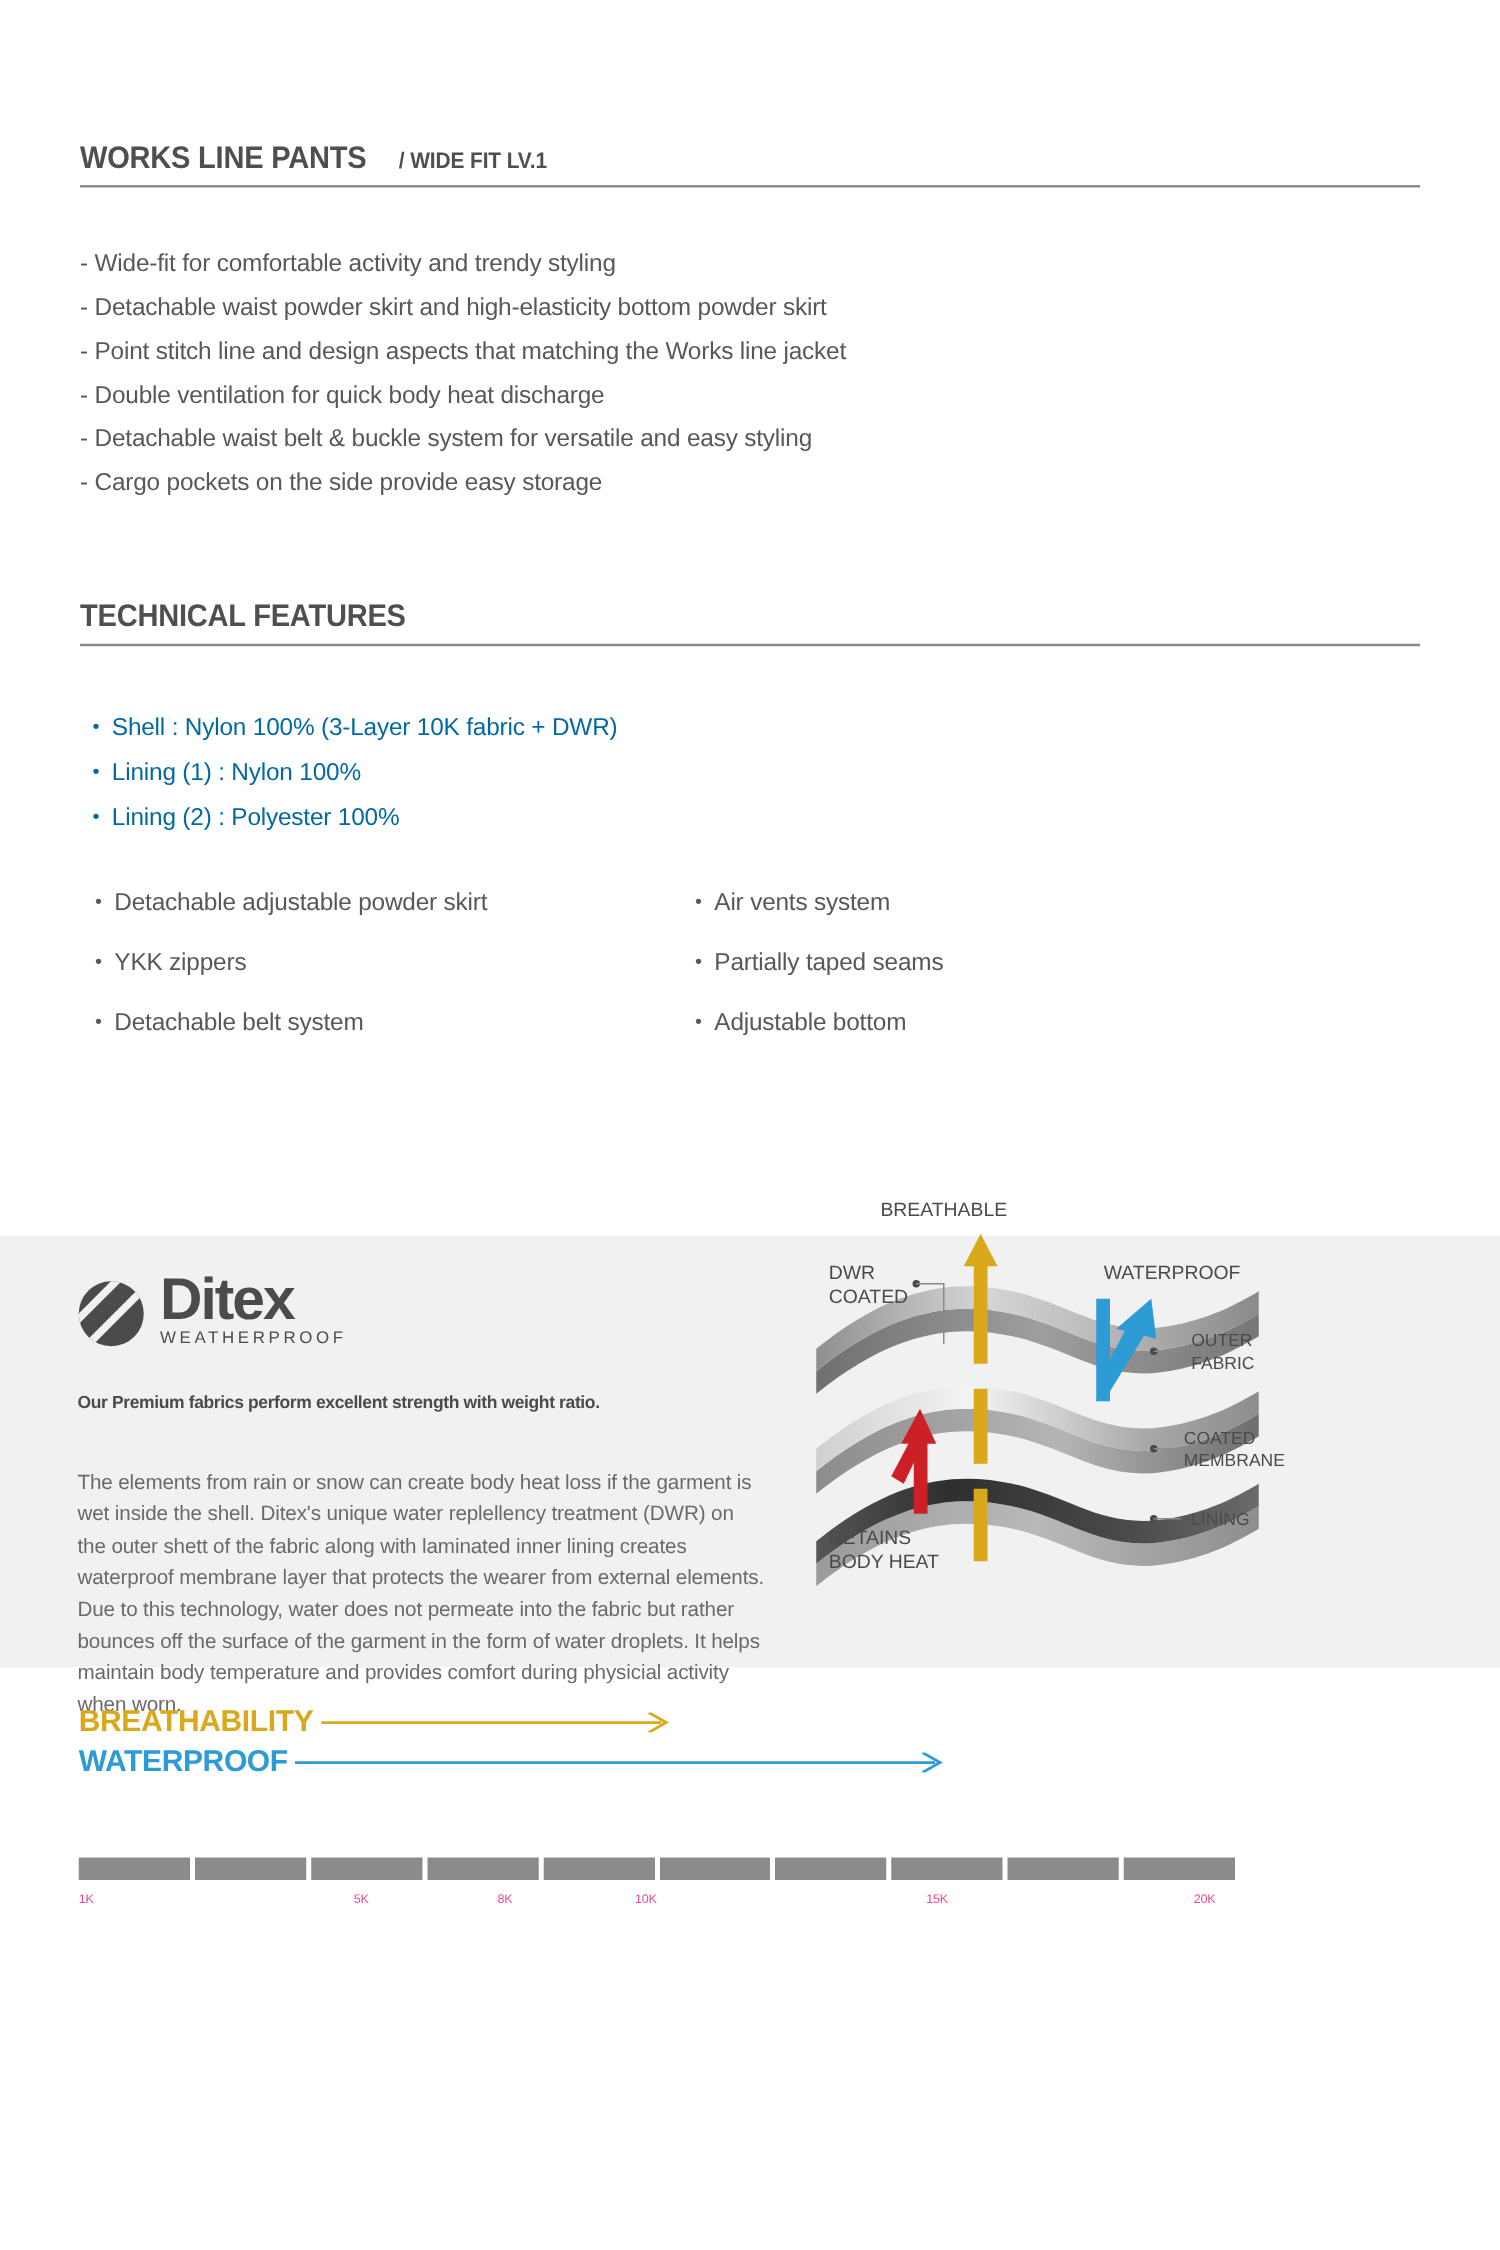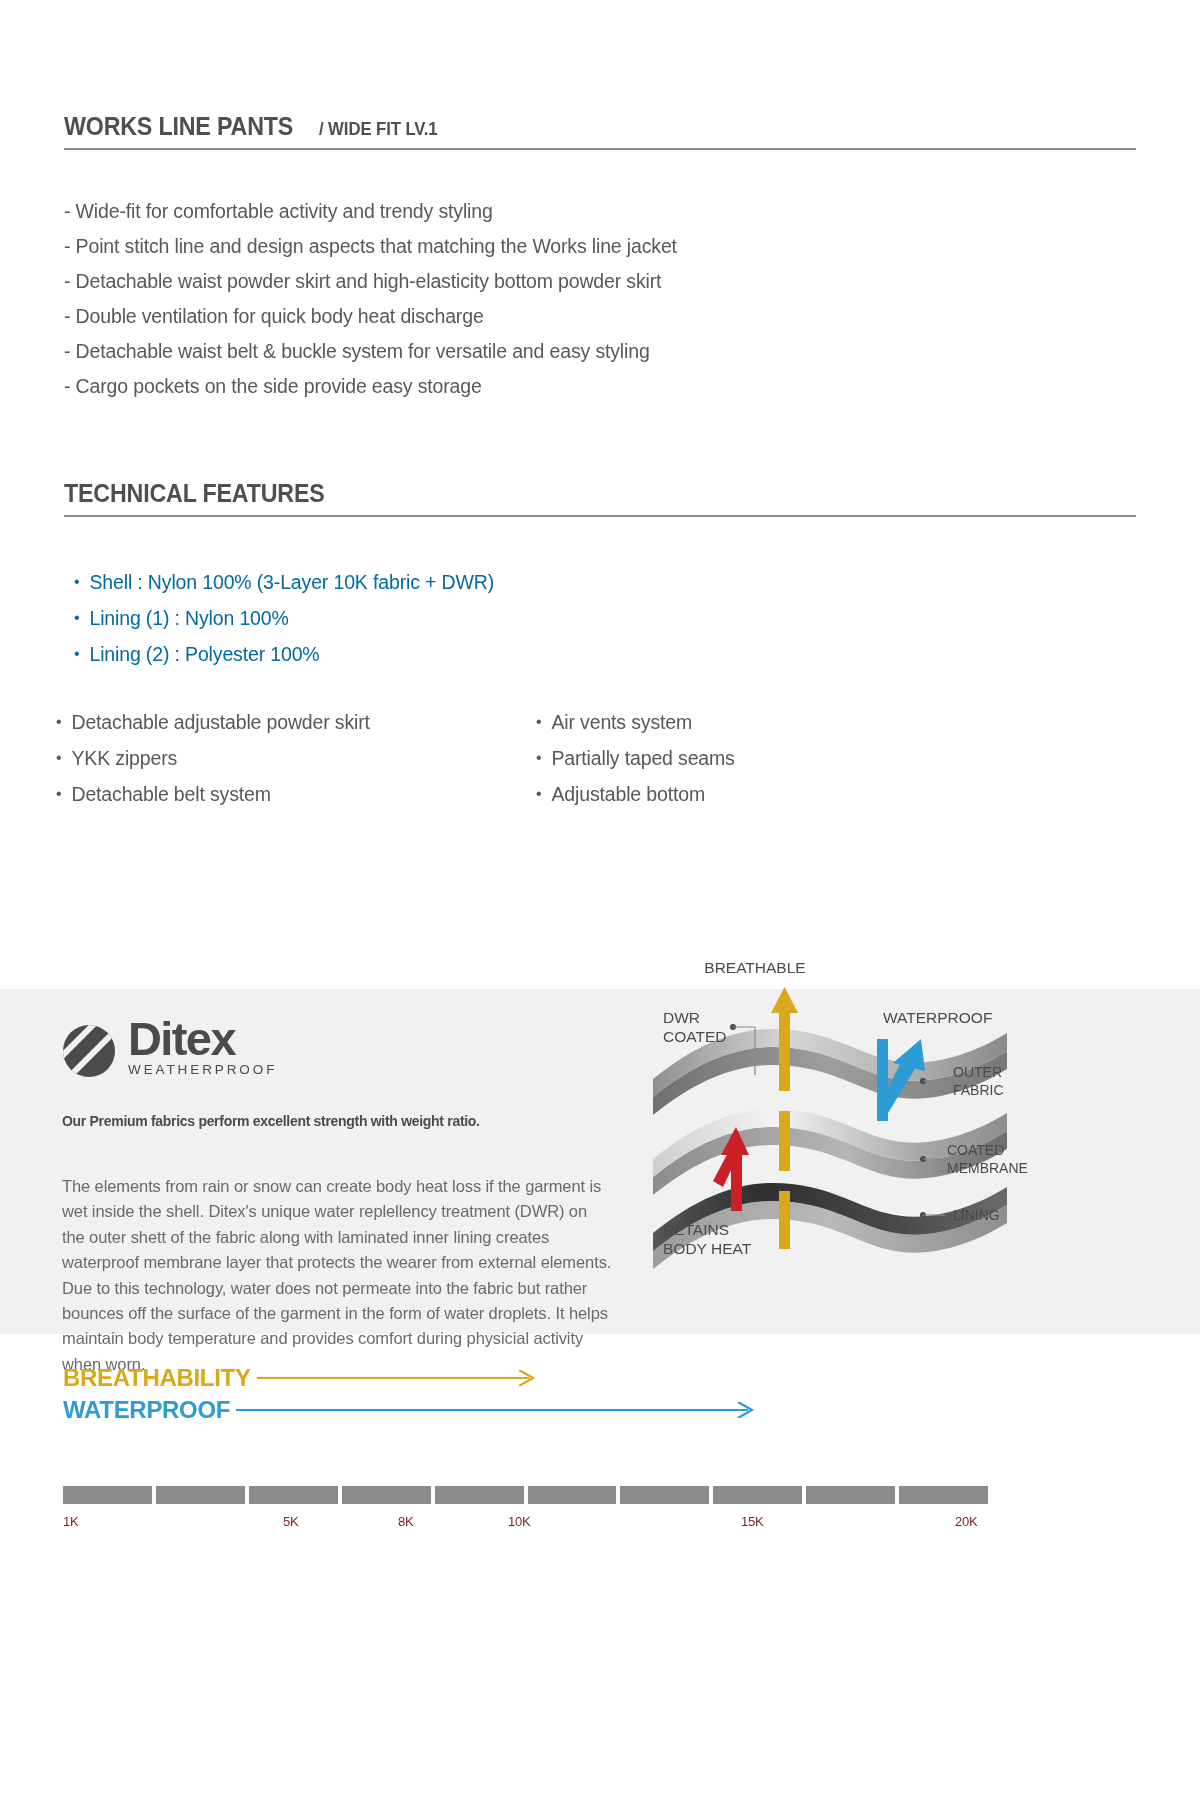--- a/index.html
+++ b/index.html
@@ -61,26 +61,26 @@
     line-height: 35px;
     color: #0369a1;
     letter-spacing: -0.15px;
     white-space: nowrap;
   }
   .spec-list li::before { content: "\2022"; margin-right: 10px; font-size: 16px; vertical-align: 2px; }
 
   
   .feat-grid {
     position: absolute;
-    left: 56px;
+    left: 76px;
     top: 680px;
     width: 900px;
     display: grid;
     grid-template-columns: 480px 1fr;
-    row-gap: 0;
+    row-gap: 12px;
   }
   .feat-grid div {
     font-size: 19.5px;
     line-height: 35px;
     color: #58585a;
     letter-spacing: -0.15px;
     white-space: nowrap;
   }
   .feat-grid div::before { content: "\2022"; margin-right: 10px; font-size: 16px; vertical-align: 2px; }
 
@@ -115,37 +115,37 @@
   .diagram { position: absolute; left: 645px; top: -38px; }
 
   
   .scale { position: absolute; left: 0; top: 1340px; width: 1200px; }
   .scale-row { position: absolute; display: flex; align-items: center; }
   .scale-label { font-size: 24px; font-weight: bold; letter-spacing: -0.3px; white-space: nowrap; }
   .bar-wrap { position: absolute; left: 63px; top: 122px; width: 925px; height: 18px; display: flex; gap: 4px; }
   .bar-seg { flex: 1; background: #8b8b8b; }
   .ticks { position: absolute; left: 0; top: 150px; width: 1200px; height: 20px; }
   .tick {
-    position: absolute; font-size: 13px; color: #7f1d1d;
+    position: absolute; font-size: 10px; color: #ec4899;
     letter-spacing: -0.2px; white-space: nowrap;
   }
 </style>
 </head>
 <body>
 
 <div class="page">
 
   <div class="sec-head" style="top:88px">
     <span class="main">WORKS LINE PANTS</span><span class="sub">/ WIDE FIT LV.1</span>
   </div>
 
   <ul class="dash-list">
     <li>- Wide-fit for comfortable activity and trendy styling</li>
+    <li>- Detachable waist powder skirt and high-elasticity bottom powder skirt</li>
     <li>- Point stitch line and design aspects that matching the Works line jacket</li>
-    <li>- Detachable waist powder skirt and high-elasticity bottom powder skirt</li>
     <li>- Double ventilation for quick body heat discharge</li>
     <li>- Detachable waist belt &amp; buckle system for versatile and easy styling</li>
     <li>- Cargo pockets on the side provide easy storage</li>
   </ul>
 
   <div class="sec-head" style="top:455px">
     <span class="main">TECHNICAL FEATURES</span>
   </div>
 
   <ul class="spec-list">

